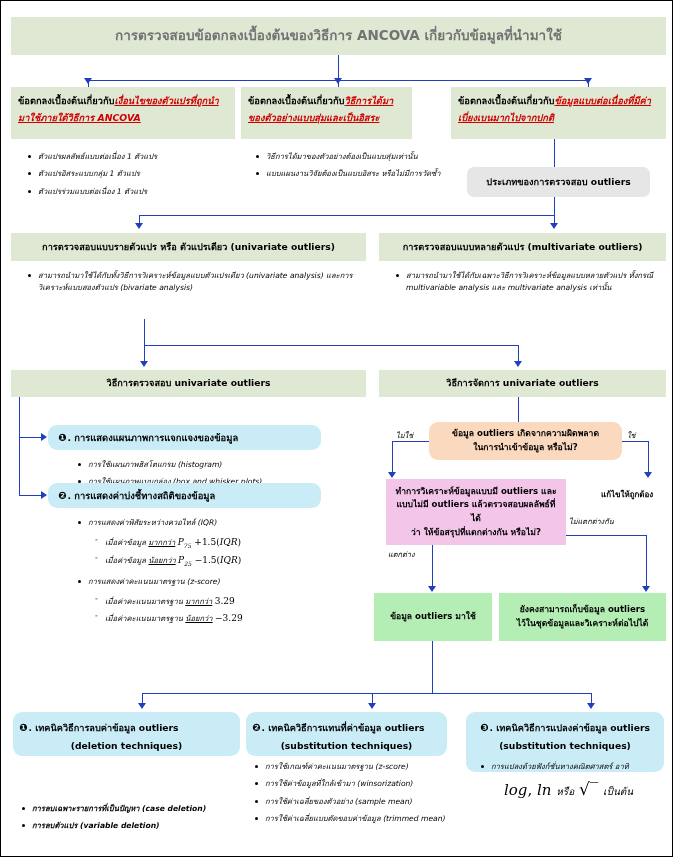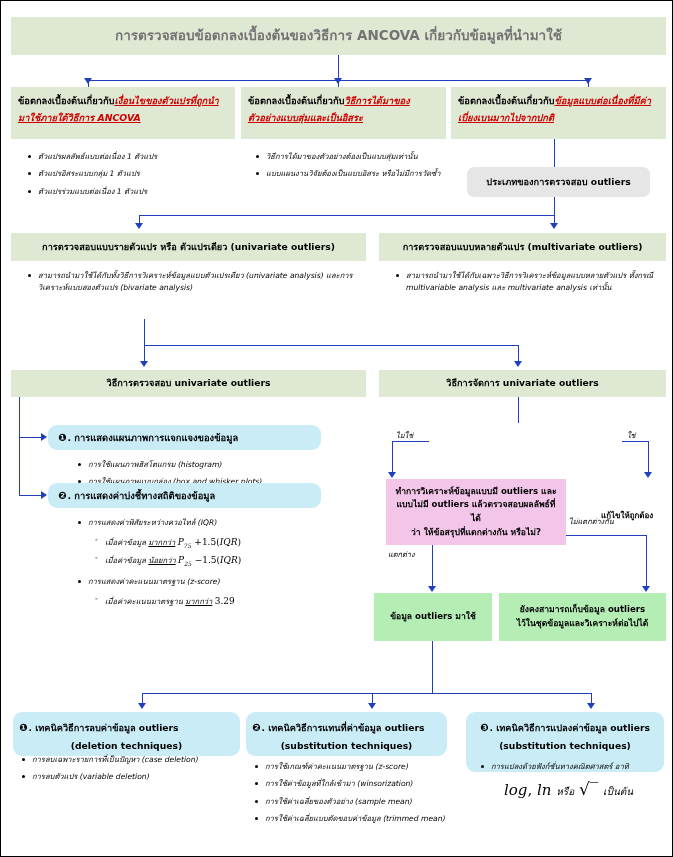--- a/index.html
+++ b/index.html
@@ -118,21 +118,21 @@
     <div class="hdr-left">
       <span>ข้อตกลงเบื้องต้นเกี่ยวกับ</span><span class="red-u">เงื่อนไขของตัวแปรที่ถูกนำมาใช้ภายใต้วิธีการ ANCOVA</span>
     </div>
   </div>
   <ul class="bul" style="position:absolute;left:22px;top:148px;width:210px;">
     <li>ตัวแปรผลลัพธ์แบบต่อเนื่อง 1 ตัวแปร</li>
     <li>ตัวแปรอิสระแบบกลุ่ม 1 ตัวแปร</li>
     <li>ตัวแปรร่วมแบบต่อเนื่อง 1 ตัวแปร</li>
   </ul>
 
-  <div class="box green" style="left:240px;top:86px;width:205px;height:52px;">
+  <div class="box green" style="left:240px;top:86px;width:171px;height:52px;">
     <div class="hdr-left">
       <span>ข้อตกลงเบื้องต้นเกี่ยวกับ</span><span class="red-u">วิธีการได้มาของตัวอย่างแบบสุ่มและเป็นอิสระ</span>
     </div>
   </div>
   <ul class="bul" style="position:absolute;left:250px;top:148px;width:195px;">
     <li>วิธีการได้มาของตัวอย่างต้องเป็นแบบสุ่มเท่านั้น</li>
     <li>แบบแผนงานวิจัยต้องเป็นแบบอิสระ หรือไม่มีการวัดซ้ำ</li>
   </ul>
 
   <div class="box green" style="left:450px;top:86px;width:215px;height:52px;">
@@ -227,35 +227,48 @@
 
   <ul class="bul tight" style="position:absolute;left:72px;top:573px;width:290px;">
     <li>การแสดงค่าคะแนนมาตรฐาน (z-score)</li>
   </ul>
   <ul class="dash" style="position:absolute;left:92px;top:590px;width:290px;">
     <li>
       <span>เมื่อค่าคะแนนมาตรฐาน</span>
       <span class="uline">มากกว่า</span>
       <span class="mathser mathnorm">3.29</span>
     </li>
+    <li>
+      <span>เมื่อค่าคะแนนมาตรฐาน</span>
+      <span class="uline">น้อยกว่า</span>
+      <span class="mathser mathnorm">−3.29</span>
+    </li>
   </ul>
 
   <div class="ln vl" style="left:517px;top:396px;height:26px;"></div>
 
+  <div class="box peach" style="left:428px;top:421px;width:193px;height:38px;">
+    <div class="hdr-ctr sm">
+      <div>
+        <div>ข้อมูล outliers เกิดจากความผิดพลาด</div>
+        <div>ในการนำเข้าข้อมูล หรือไม่?</div>
+      </div>
+    </div>
+  </div>
 
   <div class="edgelbl" style="left:395px;top:428px;">ไม่ใช่</div>
   <div class="ln hl" style="left:391px;top:440px;width:37px;"></div>
   <div class="ln vl" style="left:391px;top:440px;height:33px;"></div>
   <div class="arw" style="left:387px;top:471px;"></div>
 
   <div class="edgelbl" style="left:626px;top:428px;">ใช่</div>
   <div class="ln hl" style="left:621px;top:440px;width:27px;"></div>
   <div class="ln vl" style="left:647px;top:440px;height:33px;"></div>
   <div class="arw" style="left:643px;top:471px;"></div>
-  <div class="edgelbl" style="left:600px;top:508px;font-size:8px;font-style:normal;font-weight:bold;">แก้ไขให้ถูกต้อง</div>
+  <div class="edgelbl" style="left:600px;top:487px;font-size:8px;font-style:normal;font-weight:bold;">แก้ไขให้ถูกต้อง</div>
 
   <div class="box pink" style="left:385px;top:478px;width:180px;height:66px;">
     <div class="hdr-ctr sm">
       <div>
         <div>ทำการวิเคราะห์ข้อมูลแบบมี outliers และ</div>
         <div>แบบไม่มี outliers แล้วตรวจสอบผลลัพธ์ที่ได้</div>
         <div>ว่า ให้ข้อสรุปที่แตกต่างกัน หรือไม่?</div>
       </div>
     </div>
   </div>
@@ -296,21 +309,21 @@
   <div class="arw" style="left:586px;top:702px;"></div>
 
   <div class="box cyan" style="left:12px;top:711px;width:227px;height:44px;">
     <div class="bluehdr-ctr">
       <div style="text-align:left;">
         <span class="num">❶</span><span>.&nbsp;</span><span>เทคนิควิธีการลบค่าข้อมูล outliers</span>
       </div>
       <div style="text-align:center;">(deletion techniques)</div>
     </div>
   </div>
-  <ul class="bul" style="position:absolute;left:16px;top:751px;width:228px;">
+  <ul class="bul" style="position:absolute;left:16px;top:800px;width:228px;font-weight:bold;">
     <li>การลบเฉพาะรายการที่เป็นปัญหา (case deletion)</li>
     <li>การลบตัวแปร (variable deletion)</li>
   </ul>
 
   <div class="box cyan" style="left:245px;top:711px;width:201px;height:44px;">
     <div class="bluehdr-ctr">
       <div style="text-align:left;">
         <span class="num">❷</span><span>.&nbsp;</span><span>เทคนิควิธีการแทนที่ค่าข้อมูล outliers</span>
       </div>
       <div style="text-align:center;">(substitution techniques)</div>

